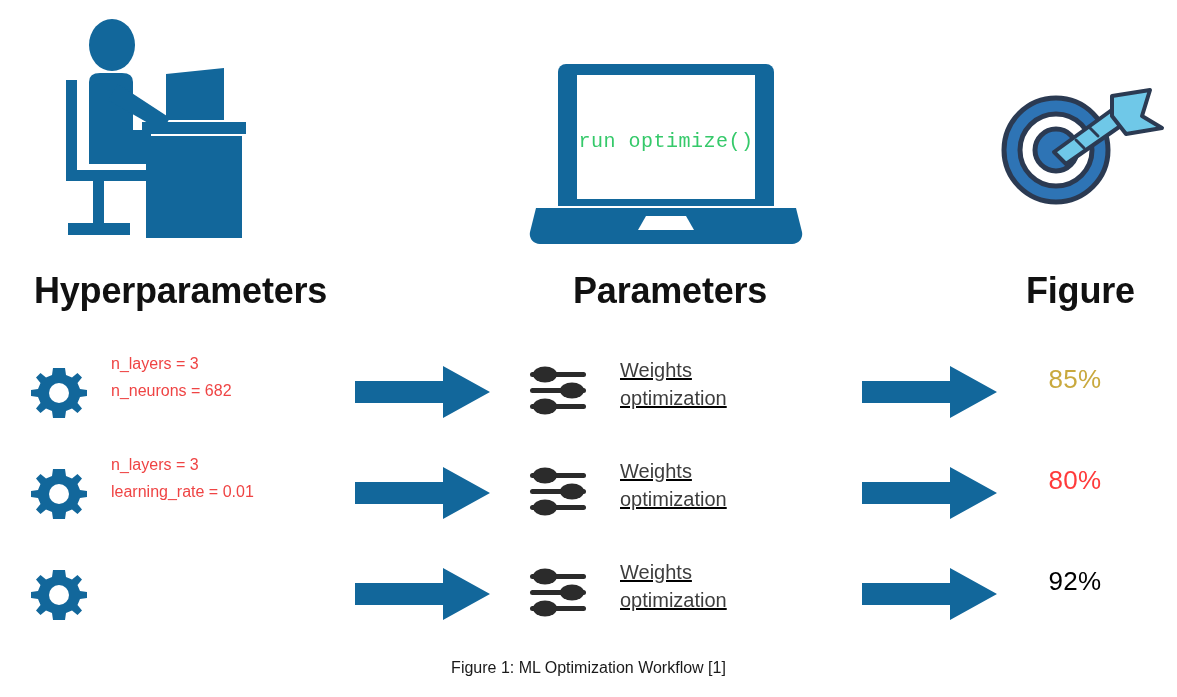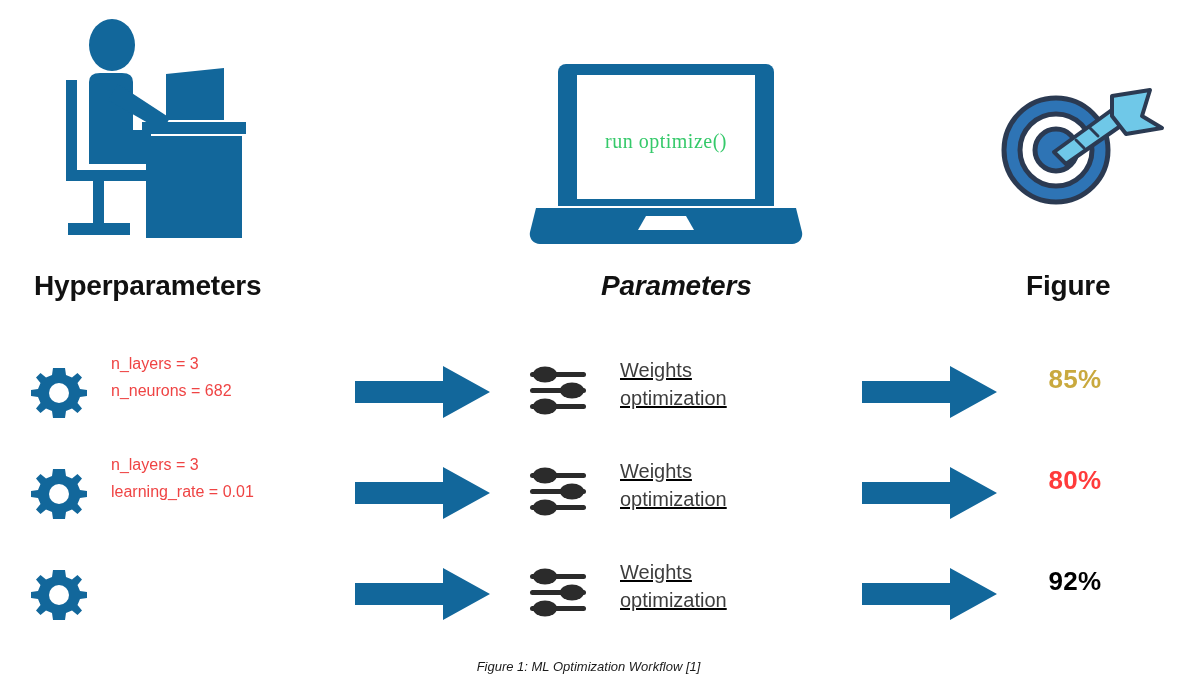--- a/index.html
+++ b/index.html
@@ -29,45 +29,45 @@
   #person-desk-illustration { left: 62px;  top: 18px;  width: 222px; height: 238px; }
   #laptop-illustration      { left: 528px; top: 58px;  width: 276px; height: 196px; }
   #target-illustration      { left: 992px; top: 88px;  width: 172px; height: 124px; }
 
   .code-text {
     position: absolute;
     left: 0;
     top: 72px;
     width: 276px;
     text-align: center;
-    font-family: Liberation Serif, serif;
+    font-family: Liberation Mono, monospace;
     font-size: 20px;
     color: #35c96a;
     letter-spacing: 0.5px;
     white-space: pre;
   }
 
   
   #column-headings {
     position: absolute;
     left: 0;
     top: 270px;
     width: 1177px;
     height: 48px;
   }
   .col-heading {
     position: absolute;
-    font-size: 28px;
+    font-size: 36px;
     font-weight: bold;
     color: #111111;
     letter-spacing: -0.2px;
     white-space: nowrap;
   }
   #heading-hyperparameters { left: 34px;  top: 0; }
-  #heading-parameters      { left: 601px; top: 0; font-style: italic; }
+  #heading-parameters      { left: 573px; top: 0; }
   #heading-score           { left: 1026px;top: 0; }
 
   
   #rows-area {
     position: absolute;
     left: 0;
     top: 340px;
     width: 1177px;
     height: 305px;
   }
@@ -99,34 +99,33 @@
     margin-left: 11px;
   }
   .weights-line {
     font-size: 20px;
     color: #3d3d3d;
     line-height: 28px;
     white-space: pre;
   }
   .score-value {
     font-size: 26px;
-    font-weight: bold;
+    font-weight: normal;
     letter-spacing: 0.3px;
   }
 
   
   #figure-caption {
     position: absolute;
     left: 0;
     top: 659px;
     width: 1177px;
     text-align: center;
-    font-size: 13px;
+    font-size: 16px;
     color: #1a1a1a;
-    font-style: italic;
   }
 
   svg { display: block; overflow: visible; }
 </style>
 </head>
 <body>
 
 <div id="illustration-band">
 
   <div class="illus" id="person-desk-illustration">

